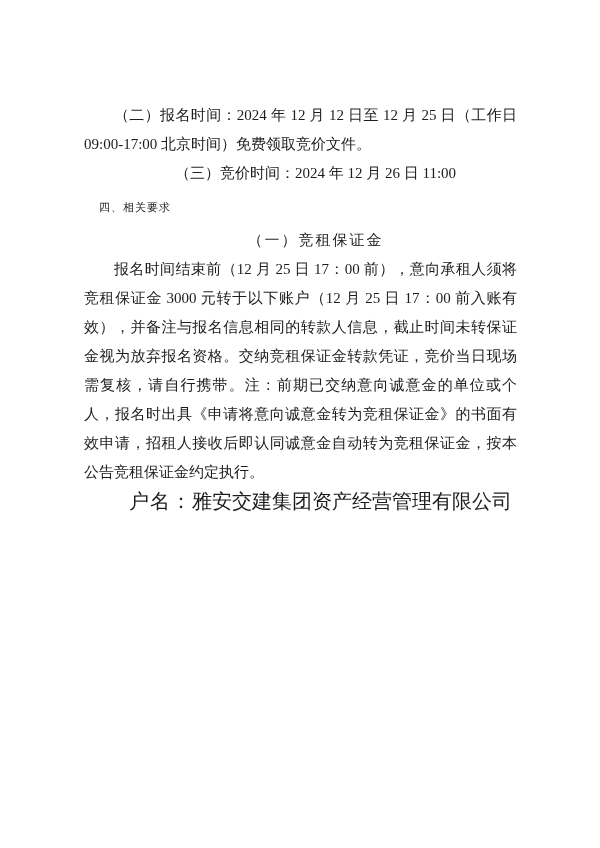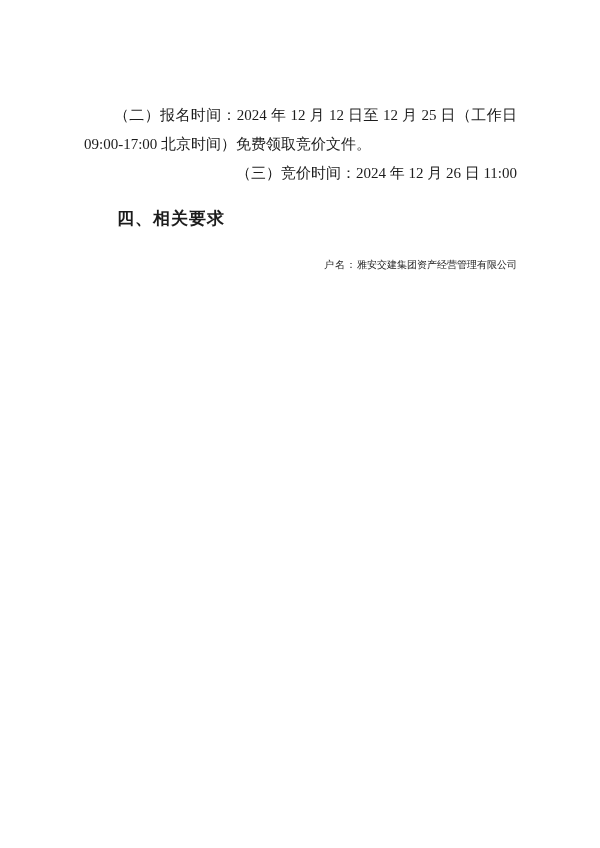--- a/index.html
+++ b/index.html
@@ -25,64 +25,66 @@
   .para {
     margin: 0;
     font-size: 15px;
     line-height: 29px;
     text-align: justify;
     text-justify: inter-character;
     text-indent: 2em;
     word-break: break-all;
   }
   .para.last-left {
-    text-align: right;
+    text-align: center;
   }
   .bold-note {
     font-weight: 700;
   }
   .heading {
-    margin: 16px;
-    font-size: 17px;
+    margin: 4px;
+    font-size: 11px;
     line-height: 30px;
-    font-weight: 700;
+    font-weight: 400;
     text-indent: 1em;
     font-family: "Liberation Sans", "DejaVu Sans", sans-serif;
     letter-spacing: 1px;
   }
   .subheading {
     letter-spacing: 2px;
   }
   .account-line {
     margin: 0;
-    font-size: 10px;
+    font-size: 20px;
     line-height: 29px;
     text-indent: 2em;
-    text-align: right;
+    text-align: center;
   }
   .account-line .label {
     letter-spacing: 1px;
   }
 </style>
 </head>
 <body>
 
 <div class="page">
   <div class="doc">
 
     <p class="para">（二）报名时间：2024 年 12 月 12 日至 12 月 25 日（工作日 09:00-17:00 北京时间）免费领取竞价文件。</p>
 
 
 
     <p class="para last-left">（三）竞价时间：2024 年 12 月 26 日 11:00</p>
 
 
     <p class="heading">四、相关要求</p>
 
+    <p class="para last-left subheading">（一）竞租保证金</p>
 
+    <p class="para">报名时间结束前（12 月 25 日 17：00 前），意向承租人须将竞租保证金 3000 元转于以下账户（12 月 25 日 17：00 前入账有效），并备注与报名信息相同的转款人信息，截止时间未转保证金视为放弃报名资格。交纳竞租保证金转款凭证，竞价当日现场需复核，请自行携带。注：前期已交纳意向诚意金的单位或个人，报名时出具《申请将意向诚意金转为竞租保证金》的书面有效申请，招租人接收后即认同诚意金自动转为竞租保证金，按本公告竞租保证金约定执行。</p>
 
     <p class="account-line">
       <span class="label">户名：</span><span>雅安交建集团资产经营管理有限公司</span>
     </p>
 
 
   </div>
 </div>
 
 </body></html>

